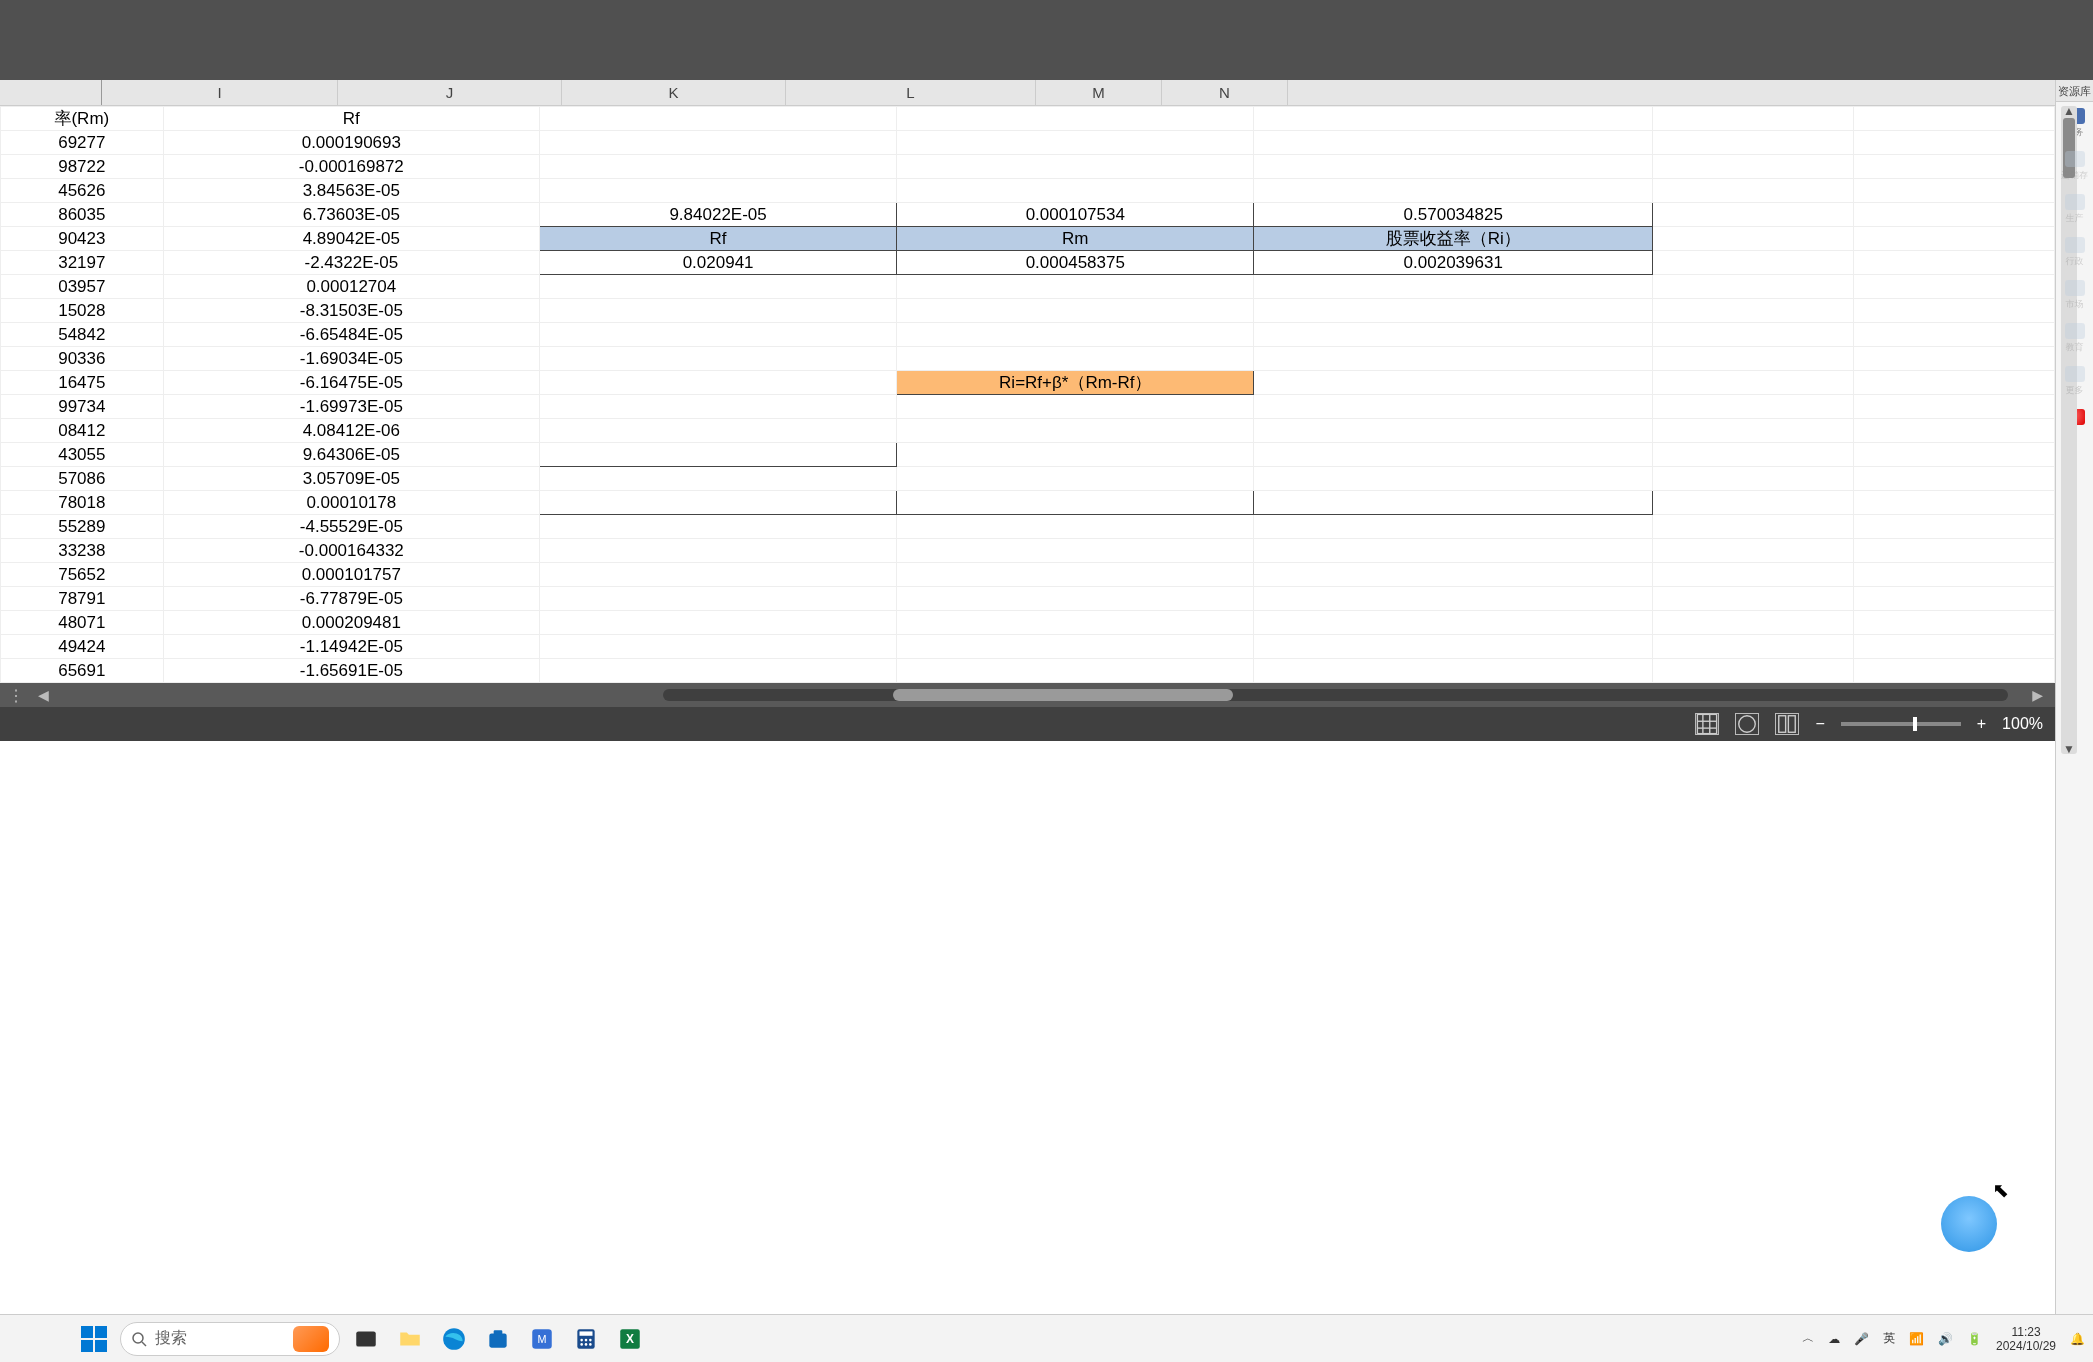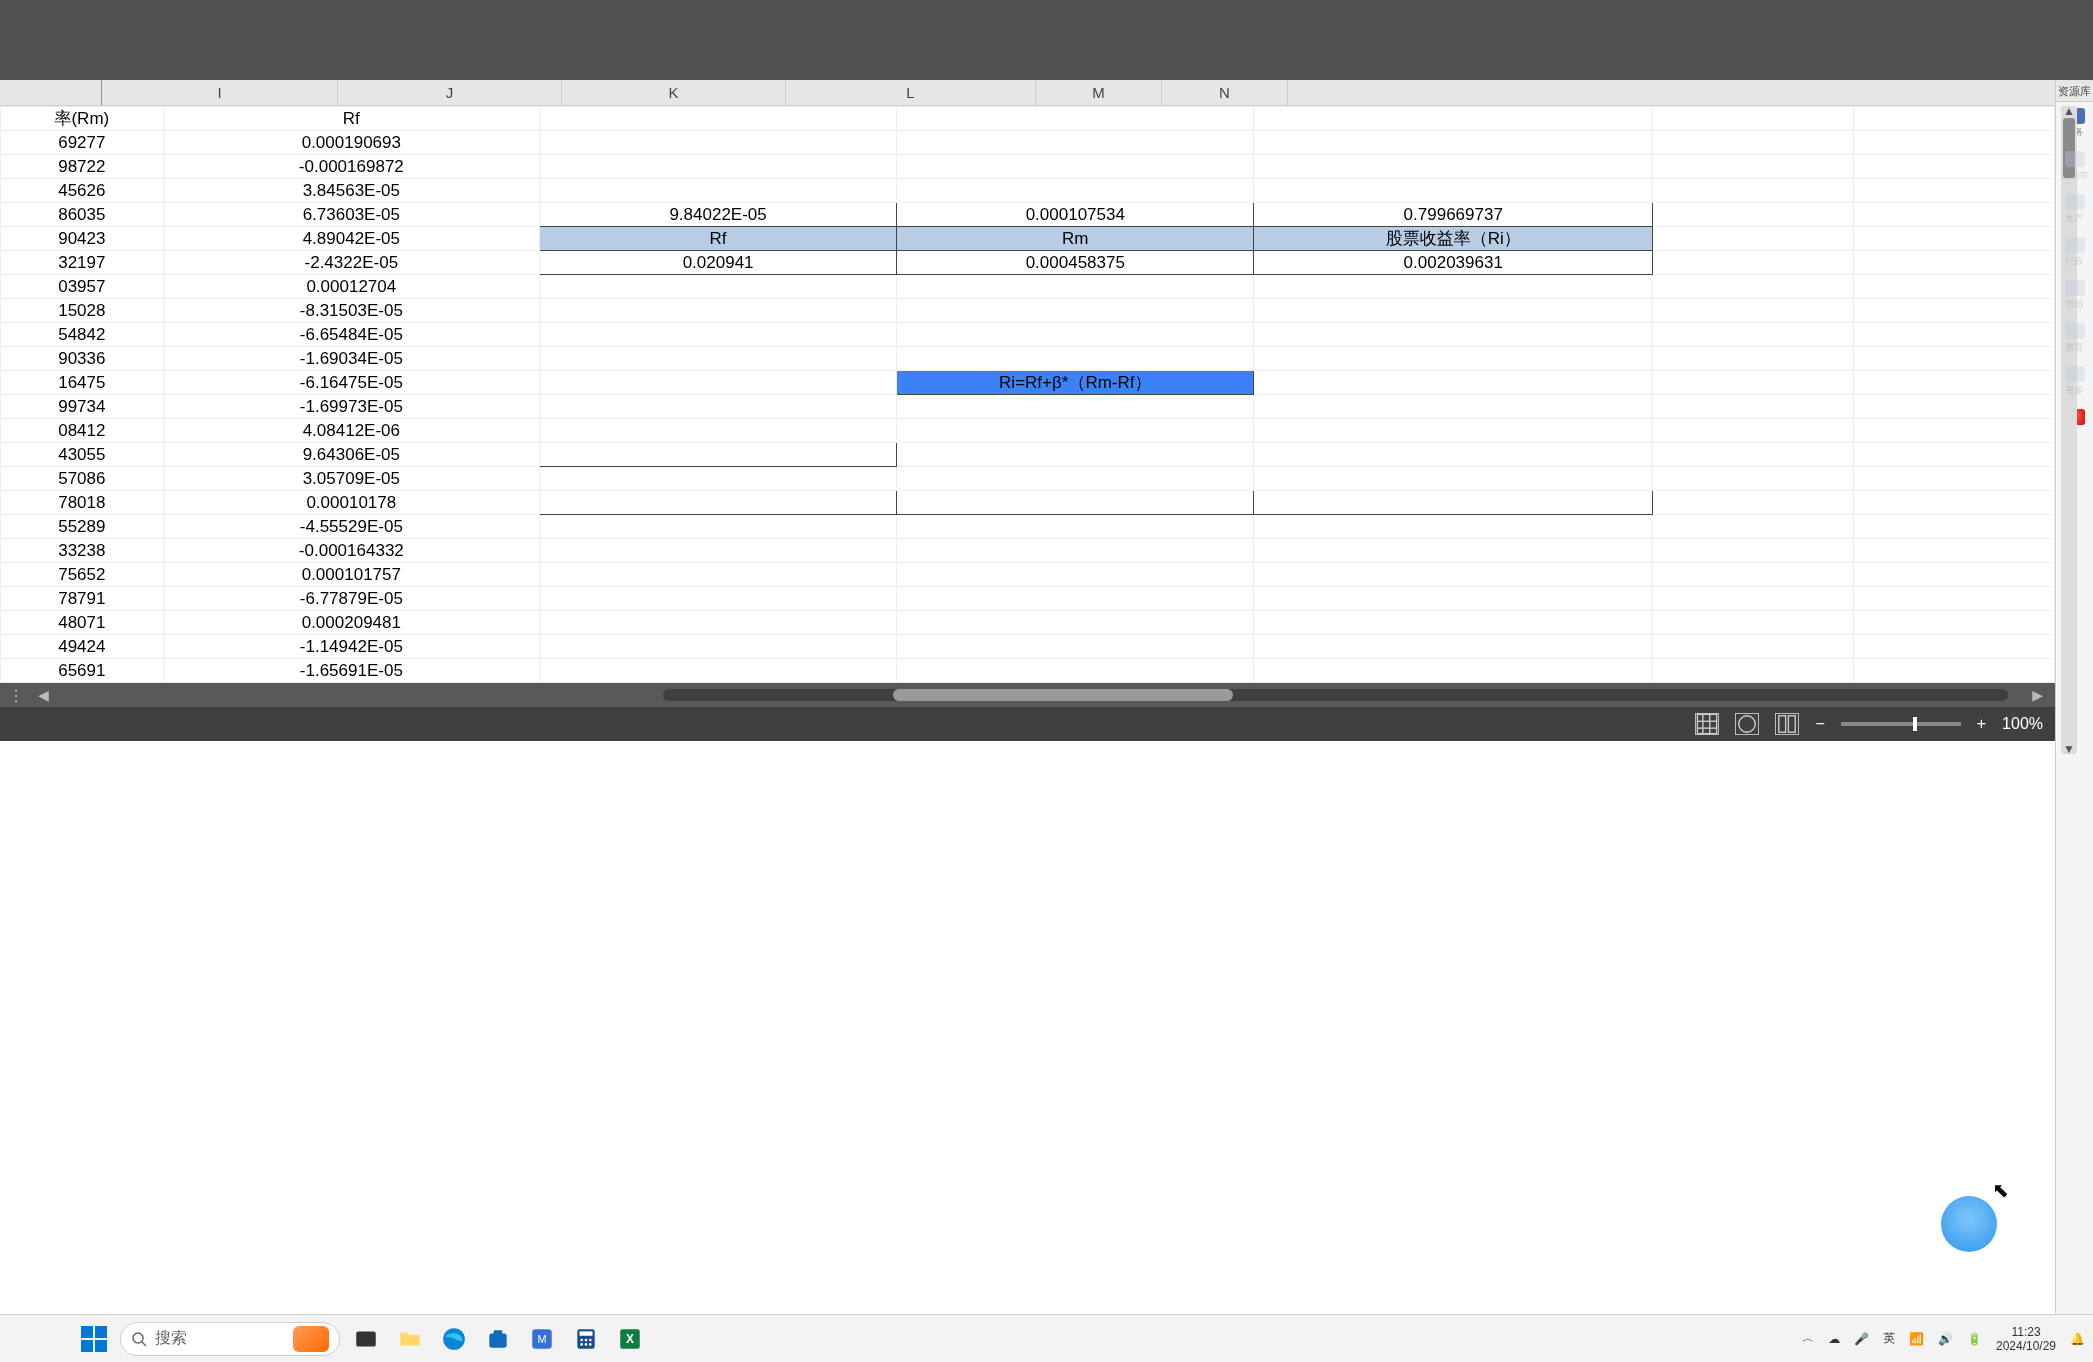--- a/index.html
+++ b/index.html
@@ -62,21 +62,21 @@
       padding: 0 6px;
       text-align: center;
       border: 1px solid #eee;
       white-space: nowrap;
     }
     .col-H-td { width: 102px; text-align: right; margin-left: 26px; }
     .col-I-td { width: 236px; }
     .hdr-row td { font-weight: normal; }
     .blue-hdr { background: #b8cce4; border: 1px solid #444 !important; }
     .blue-val { background: #fff; border: 1px solid #444 !important; }
-    .yellow-cell { background: #3b82f6; border: 1px solid #444 !important; }
+    .yellow-cell { background: #fdba74; border: 1px solid #444 !important; }
     .boxed { border: 1px solid #444 !important; background: #fff; }
     .vscroll {
       position: absolute;
       right: 16px;
       top: 106px;
       width: 16px;
       height: 648px;
       background: #dcdcdc;
       border-radius: 3px;
     }
@@ -267,21 +267,21 @@
               <td></td>
               <td></td>
               <td></td>
               <td></td>
         </tr>
         <tr>
           <td class="col-H-td">86035</td>
           <td class="col-I-td">6.73603E-05</td>
           <td class="blue-val">9.84022E-05</td>
           <td class="blue-val">0.000107534</td>
-          <td class="blue-val">0.799669737</td>
+          <td class="blue-val">0.570034825</td>
           <td></td>
               <td></td>
         </tr>
         <tr>
           <td class="col-H-td">90423</td>
           <td class="col-I-td">4.89042E-05</td>
           <td class="blue-hdr">Rf</td>
           <td class="blue-hdr">Rm</td>
           <td class="blue-hdr">股票收益率（Ri）</td>
           <td></td>

